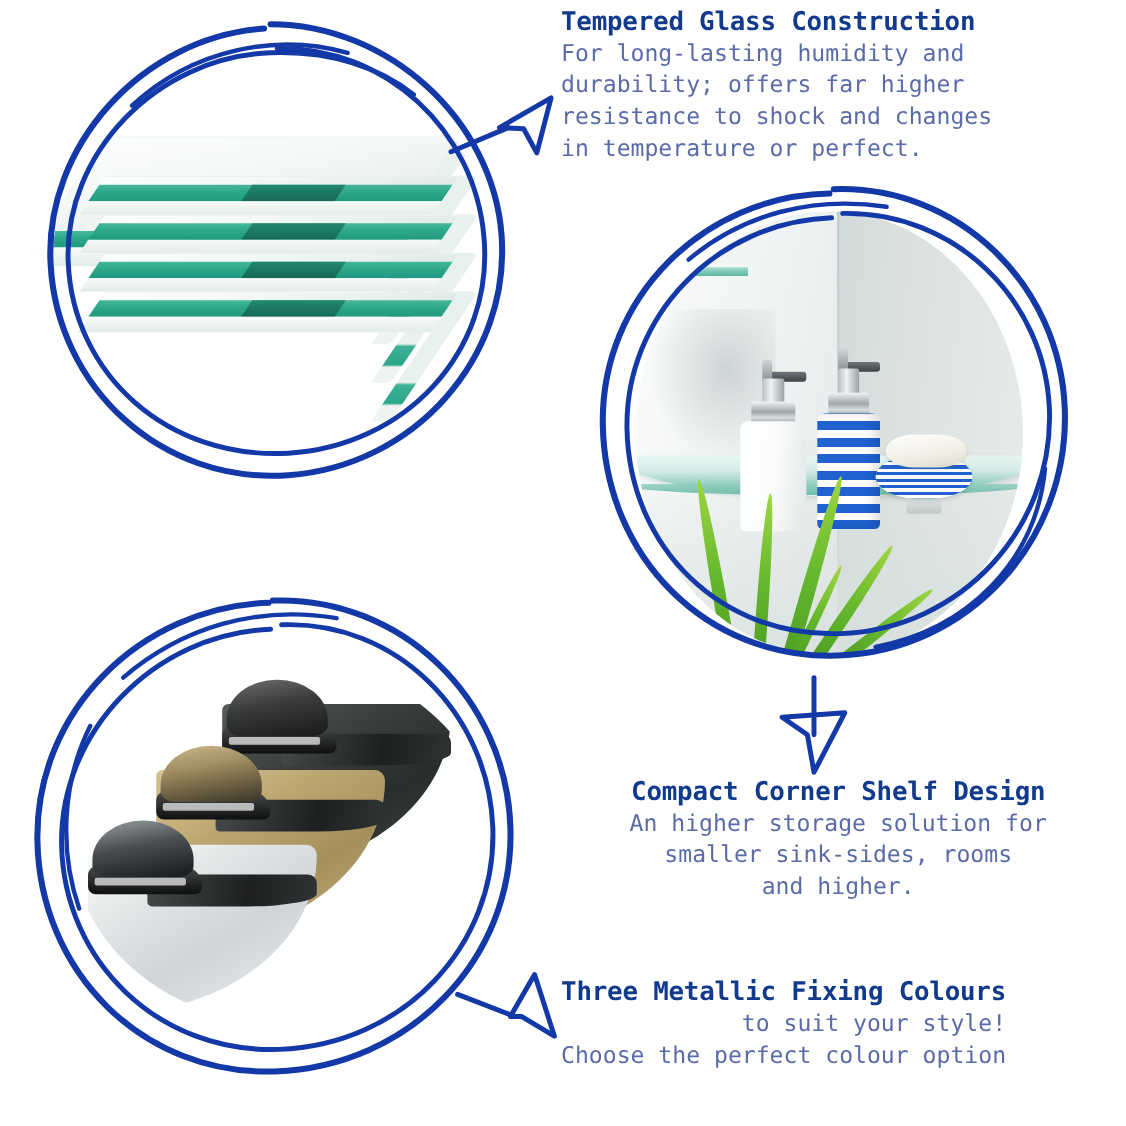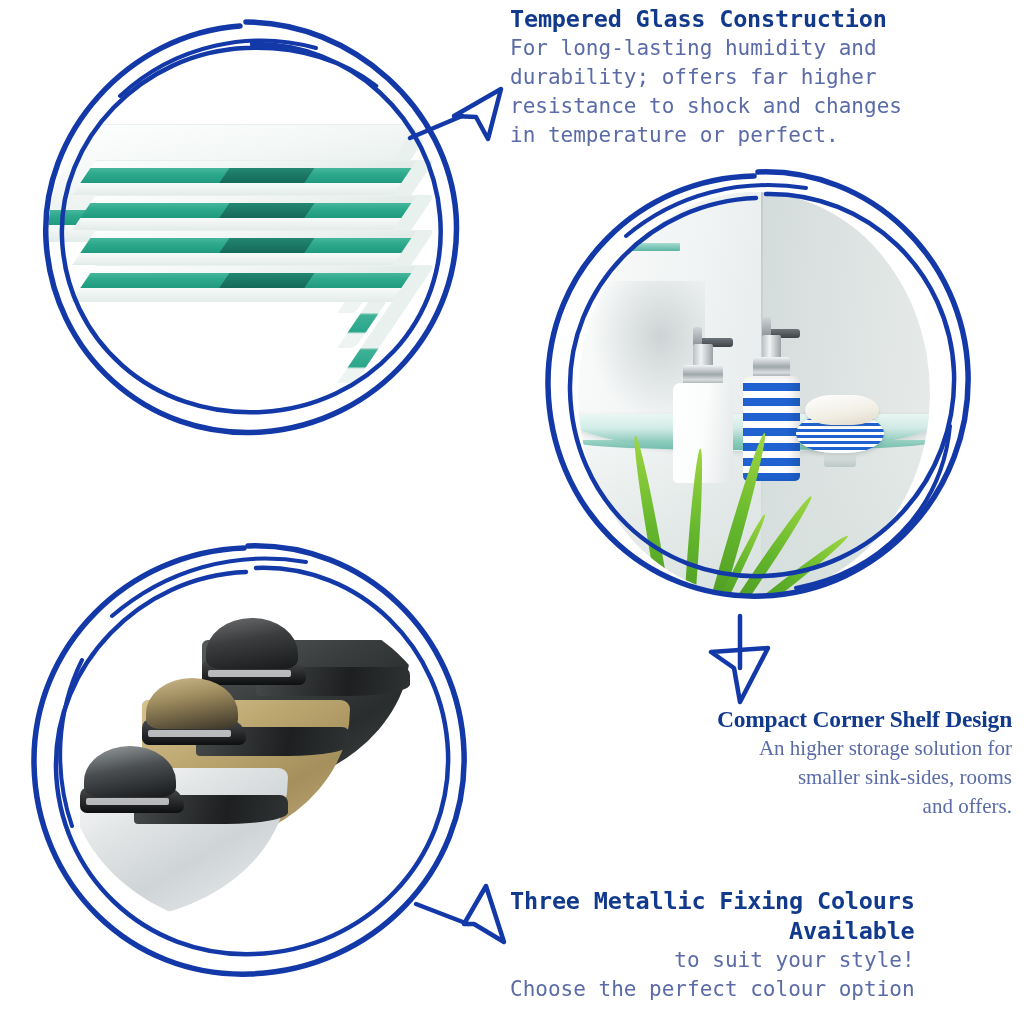--- a/index.html
+++ b/index.html
@@ -22,21 +22,21 @@
   }
   .bd{
     font-weight:400;
     color:#5a6ba8;
     font-size:21px;
     line-height:29px;
     white-space:pre;
   }
 
   #text-tempered{left:510px;top:4px;}
-  #text-corner{left:512px;top:704px;width:500px;text-align:right;font-family:Liberation Serif, serif;}
+  #text-corner{left:512px;top:704px;width:500px;text-align:center;}
   #text-colours{left:510px;top:886px;text-align:right;}
 
   
   .ring-svg{position:absolute;overflow:visible;pointer-events:none;}
   .ring-path{fill:none;stroke:#1338a8;stroke-linecap:round;stroke-linejoin:round;}
 
   
   .photo{position:absolute;border-radius:50%;overflow:hidden;}
 
   
@@ -293,21 +293,21 @@
 
   <svg class="ring-svg" style="left:700px;top:612px;" width="110" height="110">
     <path class="ring-path" stroke-width="4.5" d="M40,4 L40,56"></path>
     <path class="ring-path" stroke-width="4.5" d="M11,40 L68,36 L40,90 L34,56 Z"></path>
   </svg>
 
   <div class="txt" id="text-corner">
     <div class="hd">Compact Corner Shelf Design</div>
     <div class="bd">An higher storage solution for</div>
     <div class="bd">smaller sink-sides, rooms</div>
-    <div class="bd">and offers.</div>
+    <div class="bd">and higher.</div>
   </div>
 
   <div class="photo" id="photo-brackets">
     <div class="brk-scene">
       <div class="brk" id="brk-black">
         <div class="fin"></div>
           <div class="topface"></div>
         <div class="clampBot"></div>
           <div class="clampTop"></div>
           <div class="slot"></div>
@@ -336,18 +336,17 @@
     <path class="ring-path" stroke-width="4" d="M56,300 C38,248 40,186 66,134"></path>
   </svg>
 
   <svg class="ring-svg" style="left:408px;top:862px;" width="120" height="110">
     <path class="ring-path" stroke-width="4.5" d="M8,42 L60,62"></path>
     <path class="ring-path" stroke-width="4.5" d="M56,62 L78,24 L96,80 L66,62 Z"></path>
   </svg>
 
   <div class="txt" id="text-colours">
     <div class="hd">Three Metallic Fixing Colours</div>
-    <div class="hd">Available</div>
     <div class="bd">to suit your style!</div>
     <div class="bd">Choose the perfect colour option</div>
   </div>
 
 </div>
 
 </body></html>

